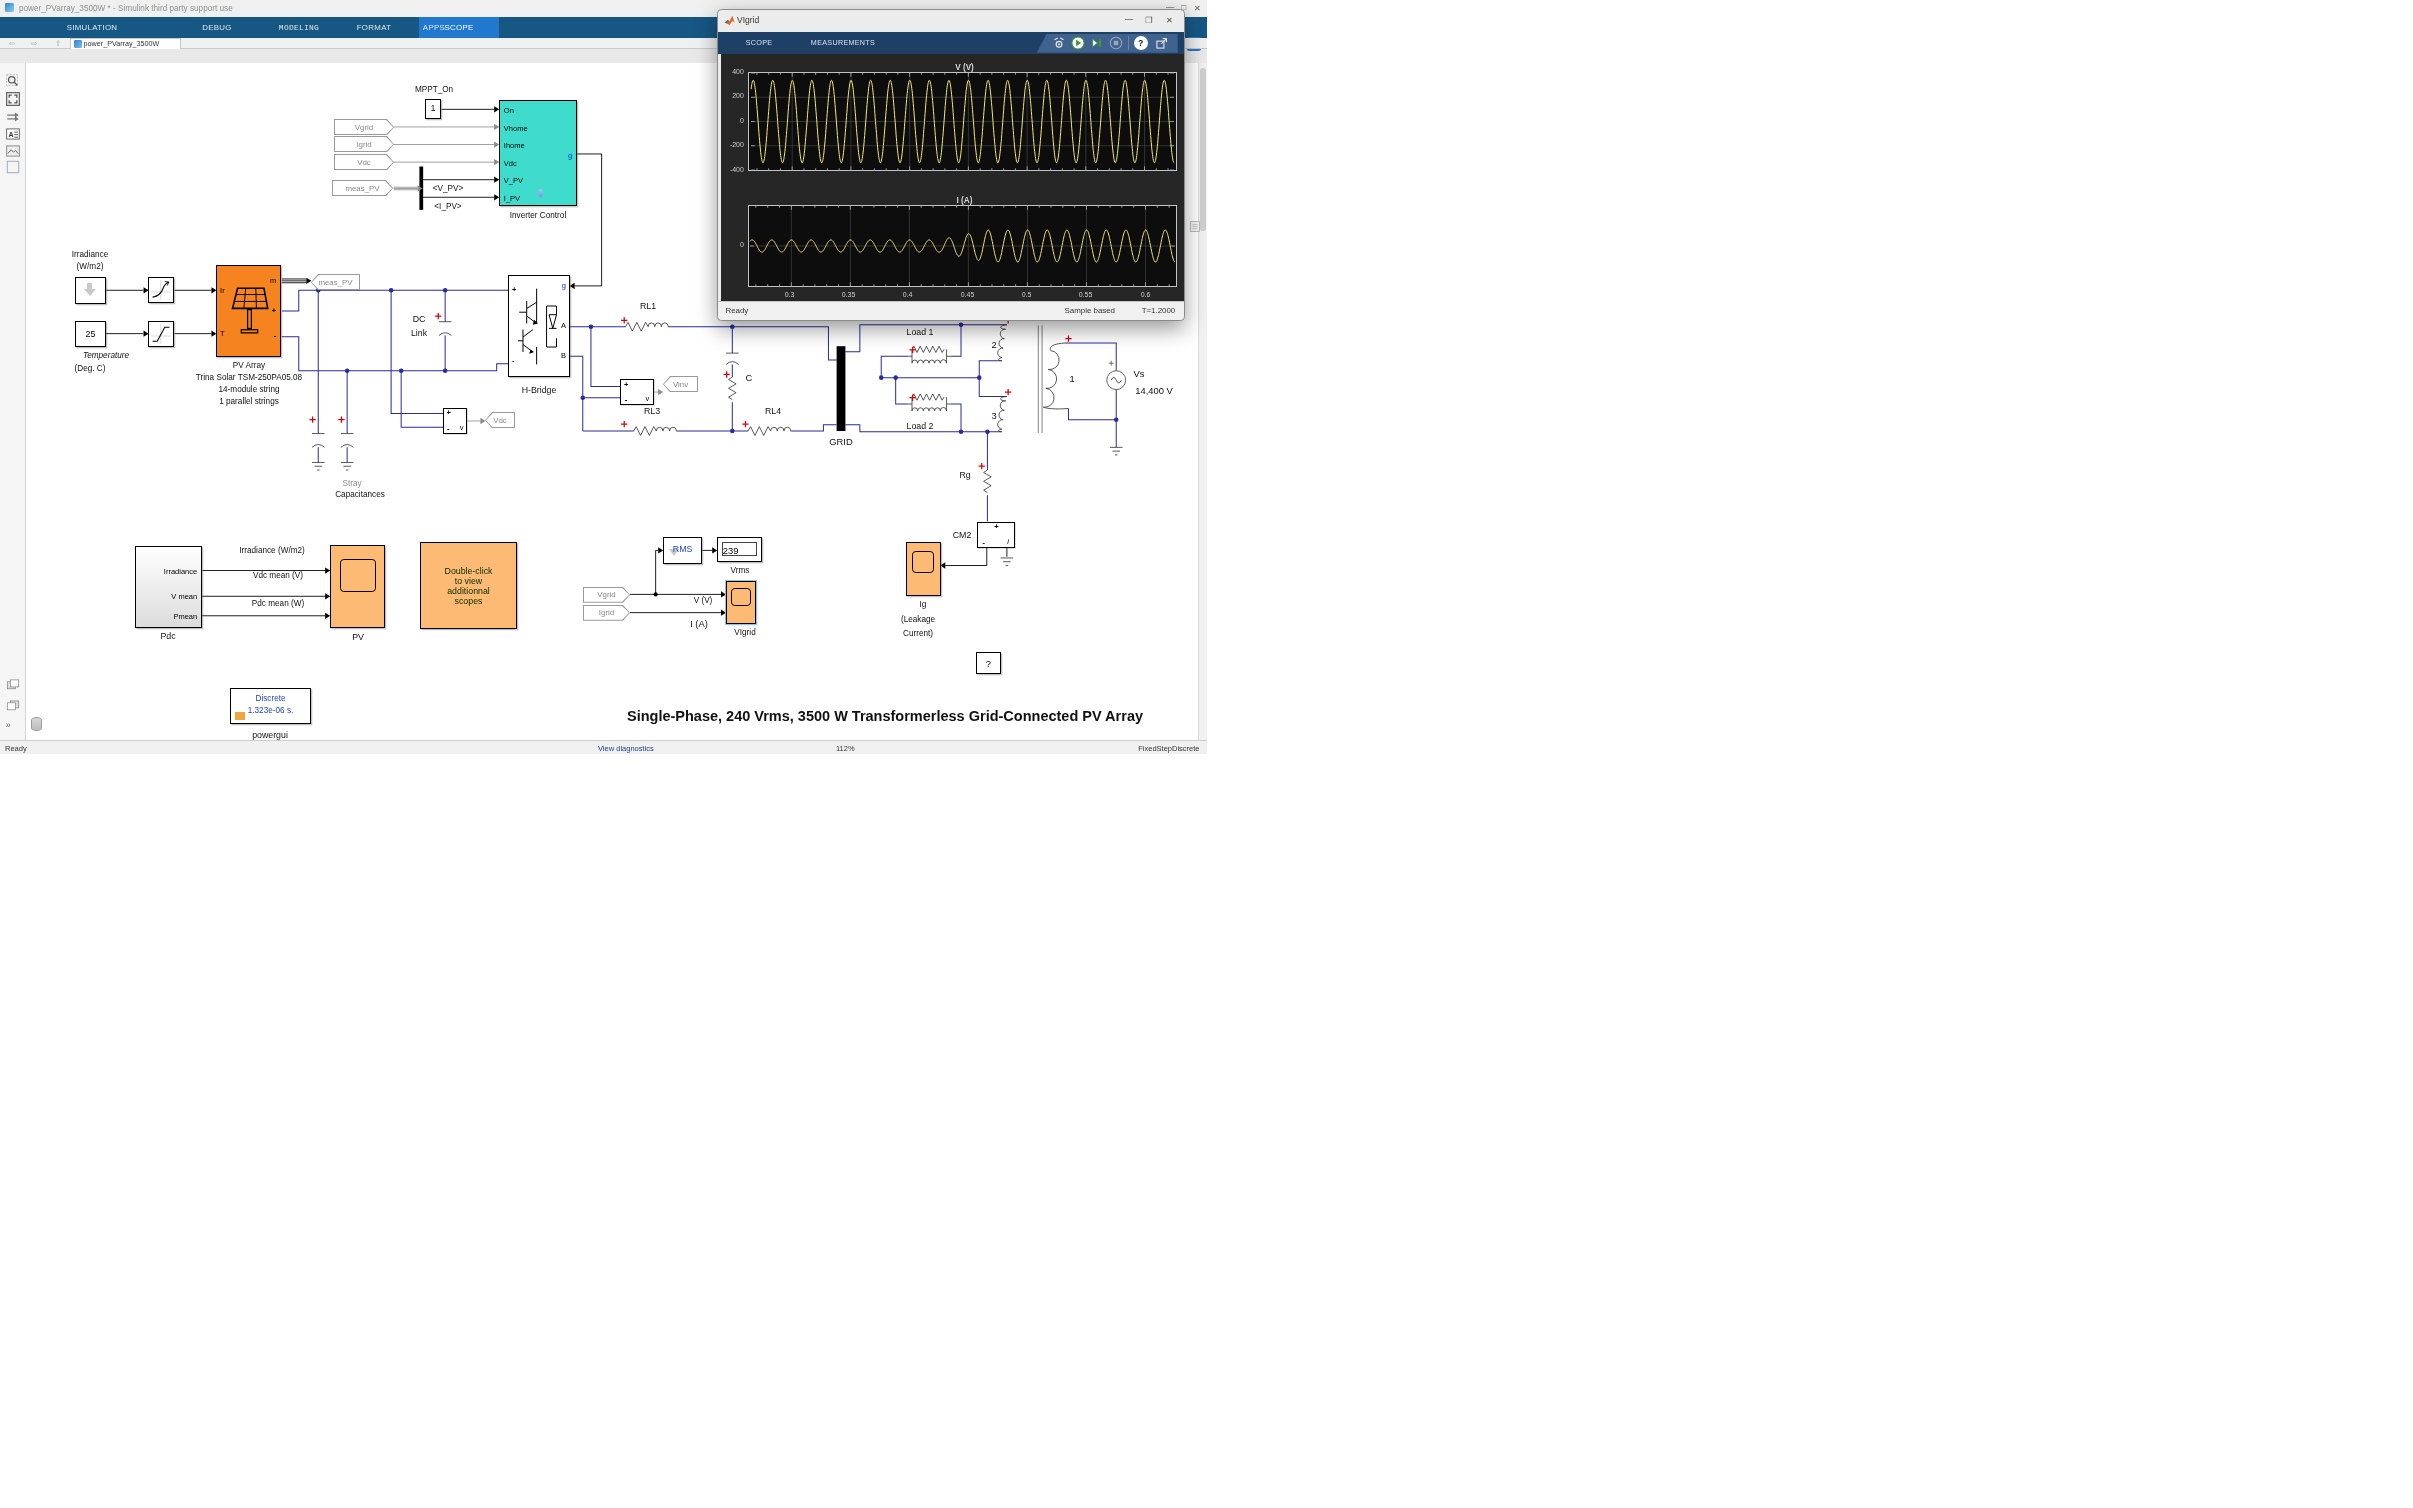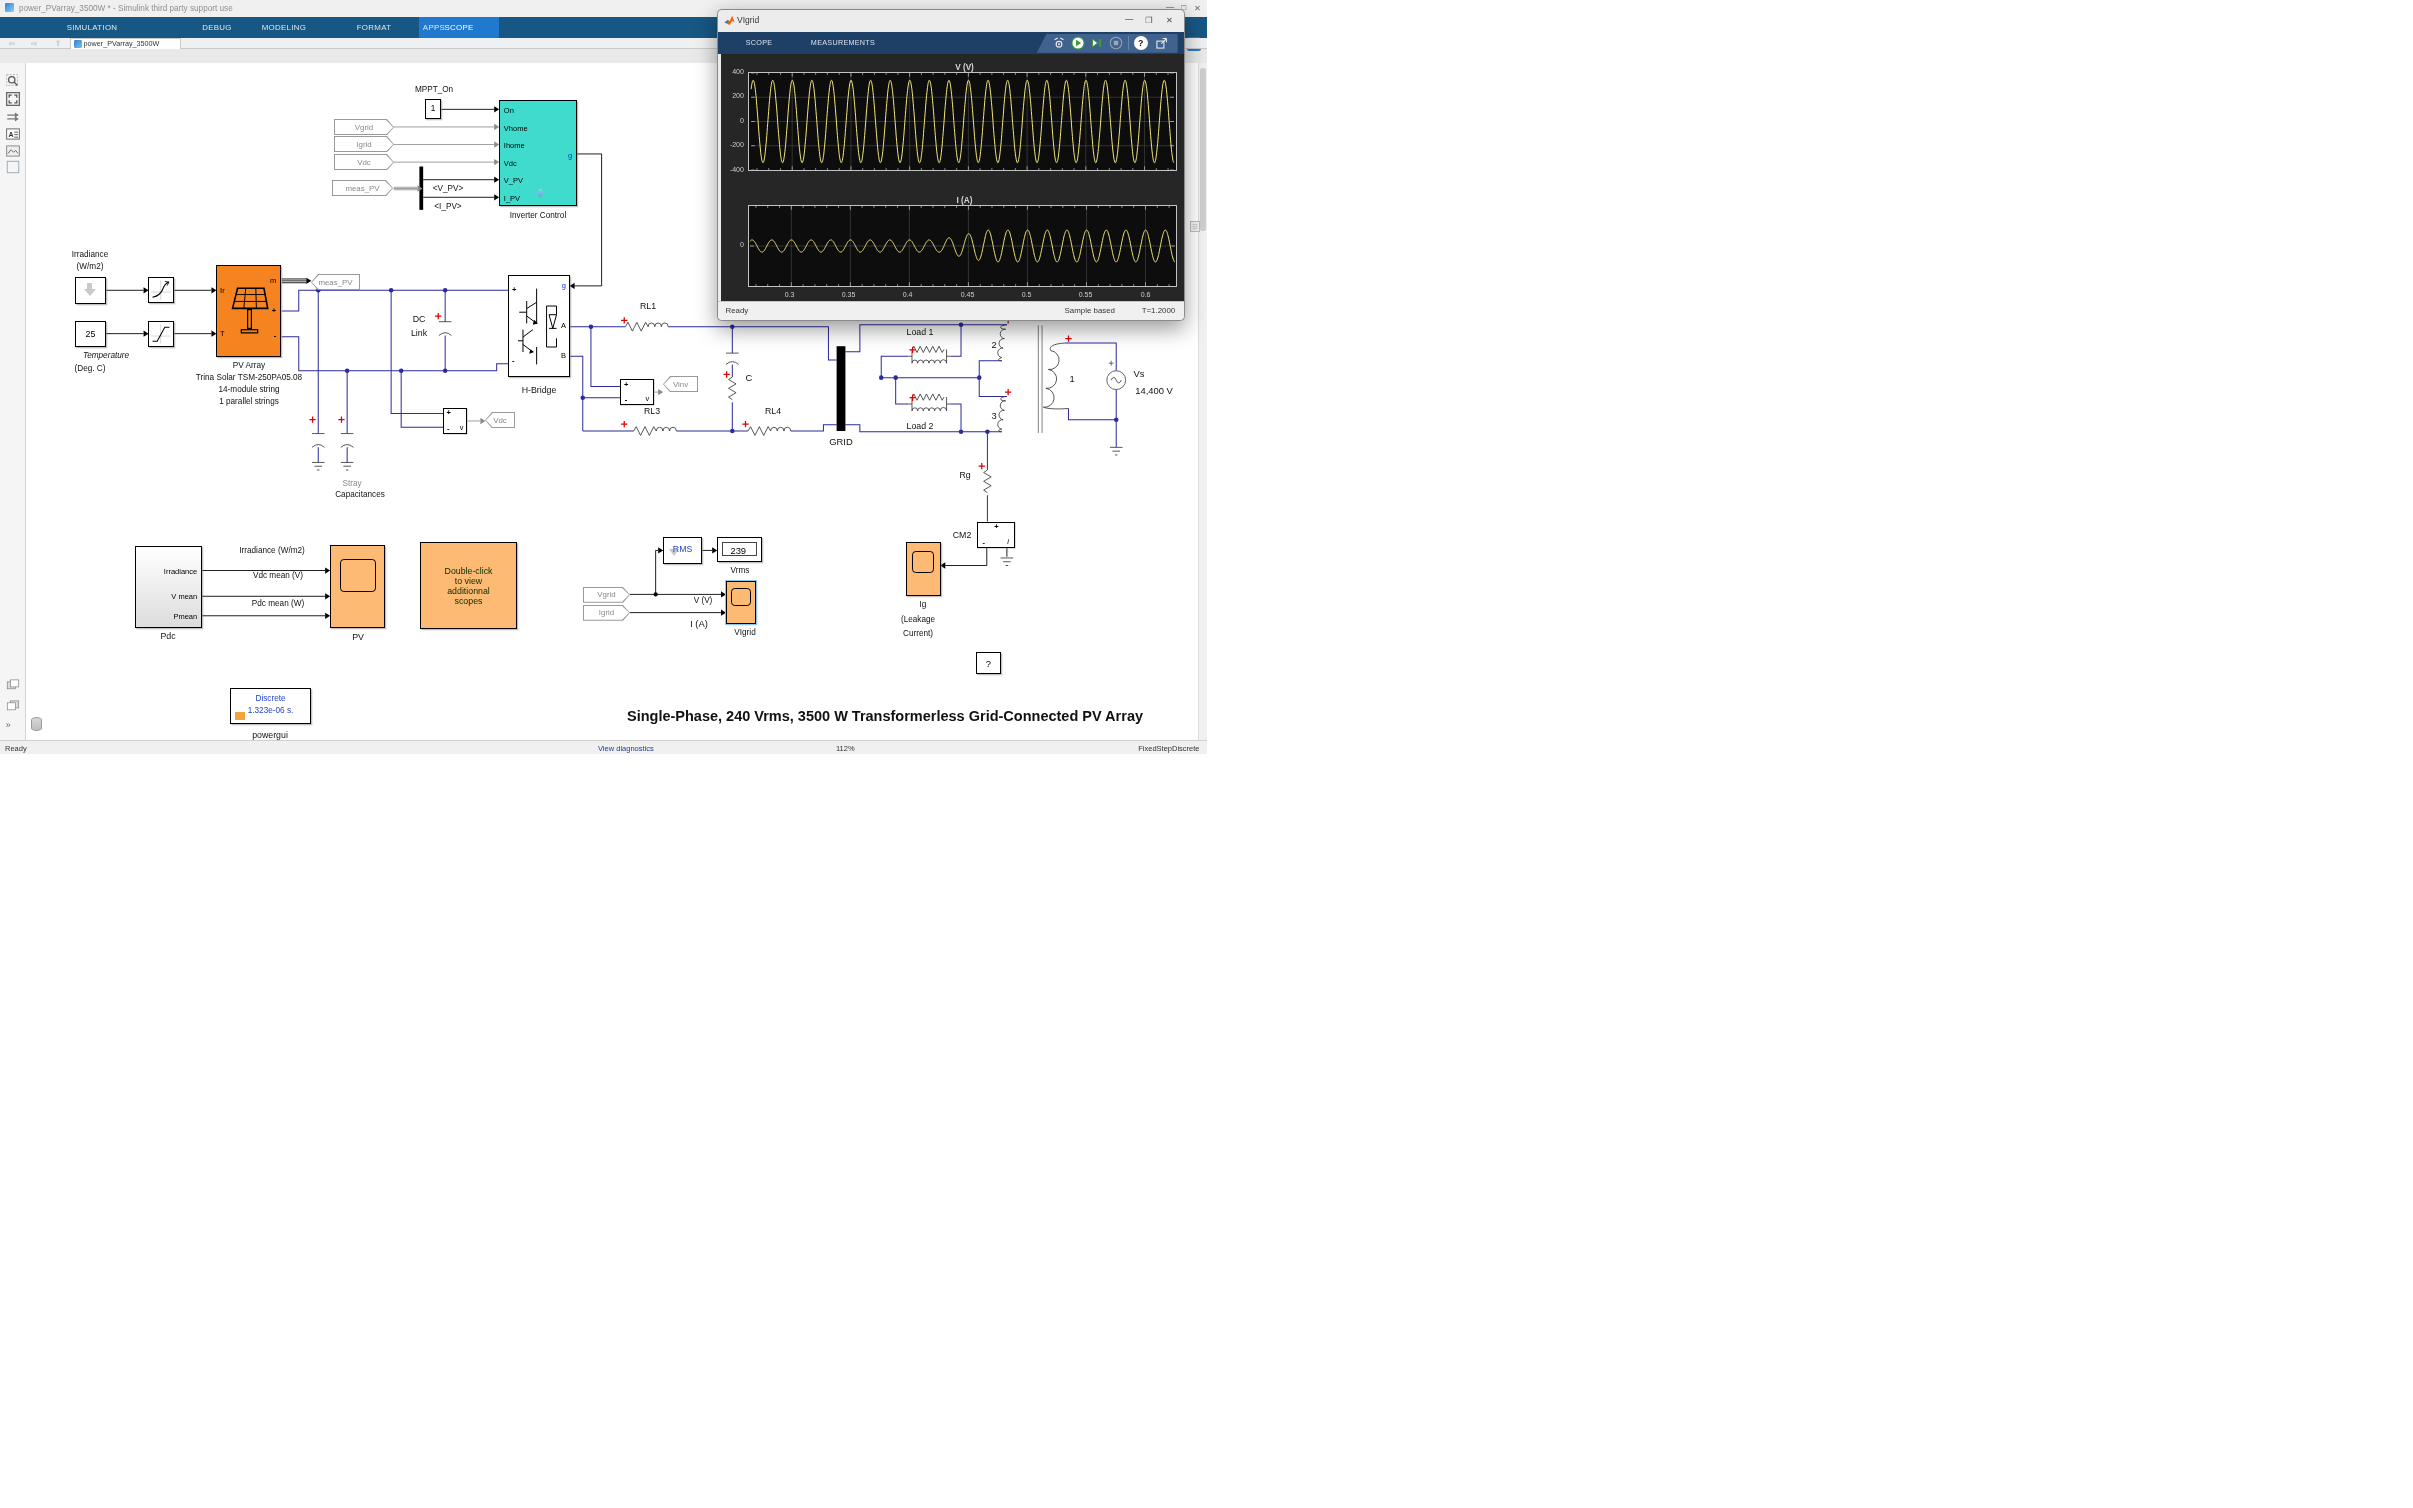--- a/index.html
+++ b/index.html
@@ -95,21 +95,21 @@
     <div class="ttext">power_PVarray_3500W * - Simulink third party support use</div>
     <div class="winctl" style="right:30px;">—</div>
     <div class="winctl" style="right:16.3px;">□</div>
     <div class="winctl" style="right:2.5px;">✕</div>
   </div>
 
   <div class="abs" id="ribbon">
     <div id="rtab-active-bg"></div>
     <div class="rtab" style="left:92px;">SIMULATION</div>
     <div class="rtab" style="left:217px;">DEBUG</div>
-    <div class="rtab" style="left:284px;">MODELING</div>
+    <div class="rtab" style="left:299px;font-family:Liberation Mono, monospace;">MODELING</div>
     <div class="rtab" style="left:374px;">FORMAT</div>
     <div class="rtab" style="left:434px;">APPS</div>
     <div class="rtab active" style="left:459px;">SCOPE</div>
     <div class="abs" style="left:1187px;top:20px;width:14px;height:14px;background:#2478cf;border-radius:2.5px;"></div>
   </div>
 
   <div class="abs" id="docrow">
     <div class="navarr" style="left:8.8px;">⇦</div>
     <div class="navarr" style="left:31px;">⇨</div>
     <div class="navarr" style="left:55px;">⇧</div>
@@ -490,21 +490,21 @@
       <div class="taginner">Vgrid</div>
     </div>
   <div class="tagouter tag-r" style="left:583px;top:605px;width:47px;height:15.7px;">
       <div class="taginner">Igrid</div>
     </div>
   <div class="blk" style="left:663px;top:537px;width:39px;height:27px;">
     <div class="downarrow" style="left:5px;top:11.3px;border-left:5px solid transparent;border-right:5px solid transparent;border-top:7px solid #c9c9c9;"></div>
     <div class="abs" style="left:8.8px;top:6.3px;font-size:8.8px;color:#2244cc;">RMS</div>
   </div>
   <div class="blk" style="left:717px;top:537px;width:45px;height:24.5px;">
-    <div class="abs" style="left:3.8px;top:4.4px;right:3.8px;bottom:4.4px;border:0.6px solid #444;font-size:9.4px;text-align:center;padding:1.9px 2.5px 0 0;">239</div>
+    <div class="abs" style="left:3.8px;top:4.4px;right:3.8px;bottom:4.4px;border:0.6px solid #444;font-size:9.4px;text-align:left;padding:1.9px 2.5px 0 0;">239</div>
   </div>
   <div class="lbl" style="left:740px;top:566px;">Vrms</div>
   <div class="lbl" style="left:703px;top:596px;">V (V)</div>
   <div class="lbl" style="left:699px;top:618px;font-size:9.4px;">I (A)</div>
   <div class="scopeblk" style="left:726px;top:581px;width:30px;height:43px;outline:1.9px solid #8ac6f6;">
     <div class="screen" style="left:4.4px;top:5.7px;width:20px;height:18px;"></div>
   </div>
   <div class="lbl" style="left:745px;top:628px;">VIgrid</div>
 
   <div class="blk" style="left:230px;top:688px;width:81px;height:36px;">

